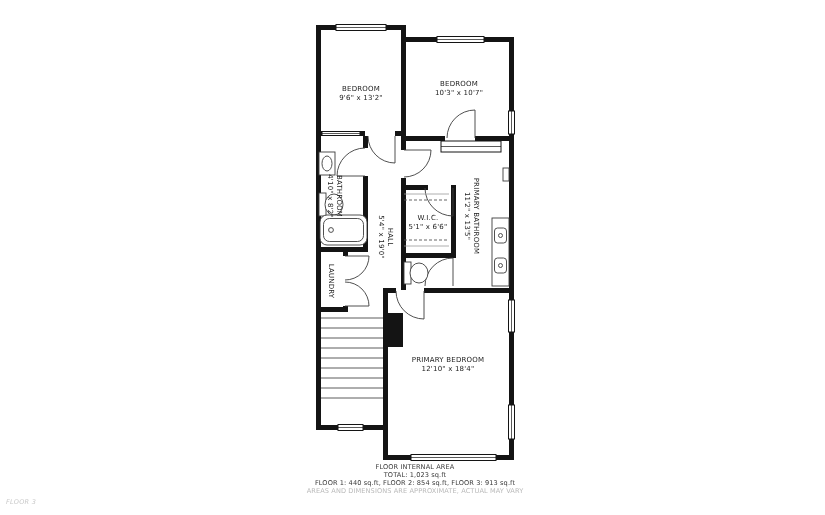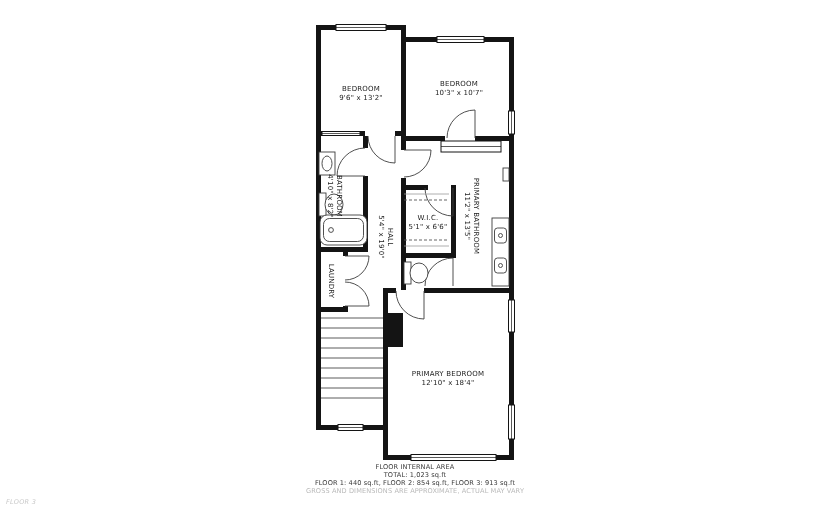--- a/index.html
+++ b/index.html
@@ -212,27 +212,27 @@
 
   <div class="lbl rot" style="left:471px;top:216px;">
     <span class="nm">PRIMARY BATHROOM</span>
     <span class="dm">11'2" x 13'5"</span>
   </div>
 
   <div class="lbl rot" style="left:331px;top:281px;">
     <span class="nm">LAUNDRY</span>
   </div>
 
-  <div class="lbl ctr" style="left:448px;top:378px;">
+  <div class="lbl ctr" style="left:448px;top:364px;">
     <span class="nm">PRIMARY BEDROOM</span>
     <span class="dm">12'10" x 18'4"</span>
   </div>
 
   <div class="footer">
     <div>FLOOR INTERNAL AREA</div>
     <div>TOTAL: 1,023 sq.ft</div>
     <div>FLOOR 1: 440 sq.ft, FLOOR 2: 854 sq.ft, FLOOR 3: 913 sq.ft</div>
-    <div class="disclaimer">GROSS AND DIMENSIONS ARE APPROXIMATE, ACTUAL MAY VARY</div>
+    <div class="disclaimer">AREAS AND DIMENSIONS ARE APPROXIMATE, ACTUAL MAY VARY</div>
   </div>
 
   <div class="watermark">FLOOR 3</div>
 
 </div>
 
 </body></html>

